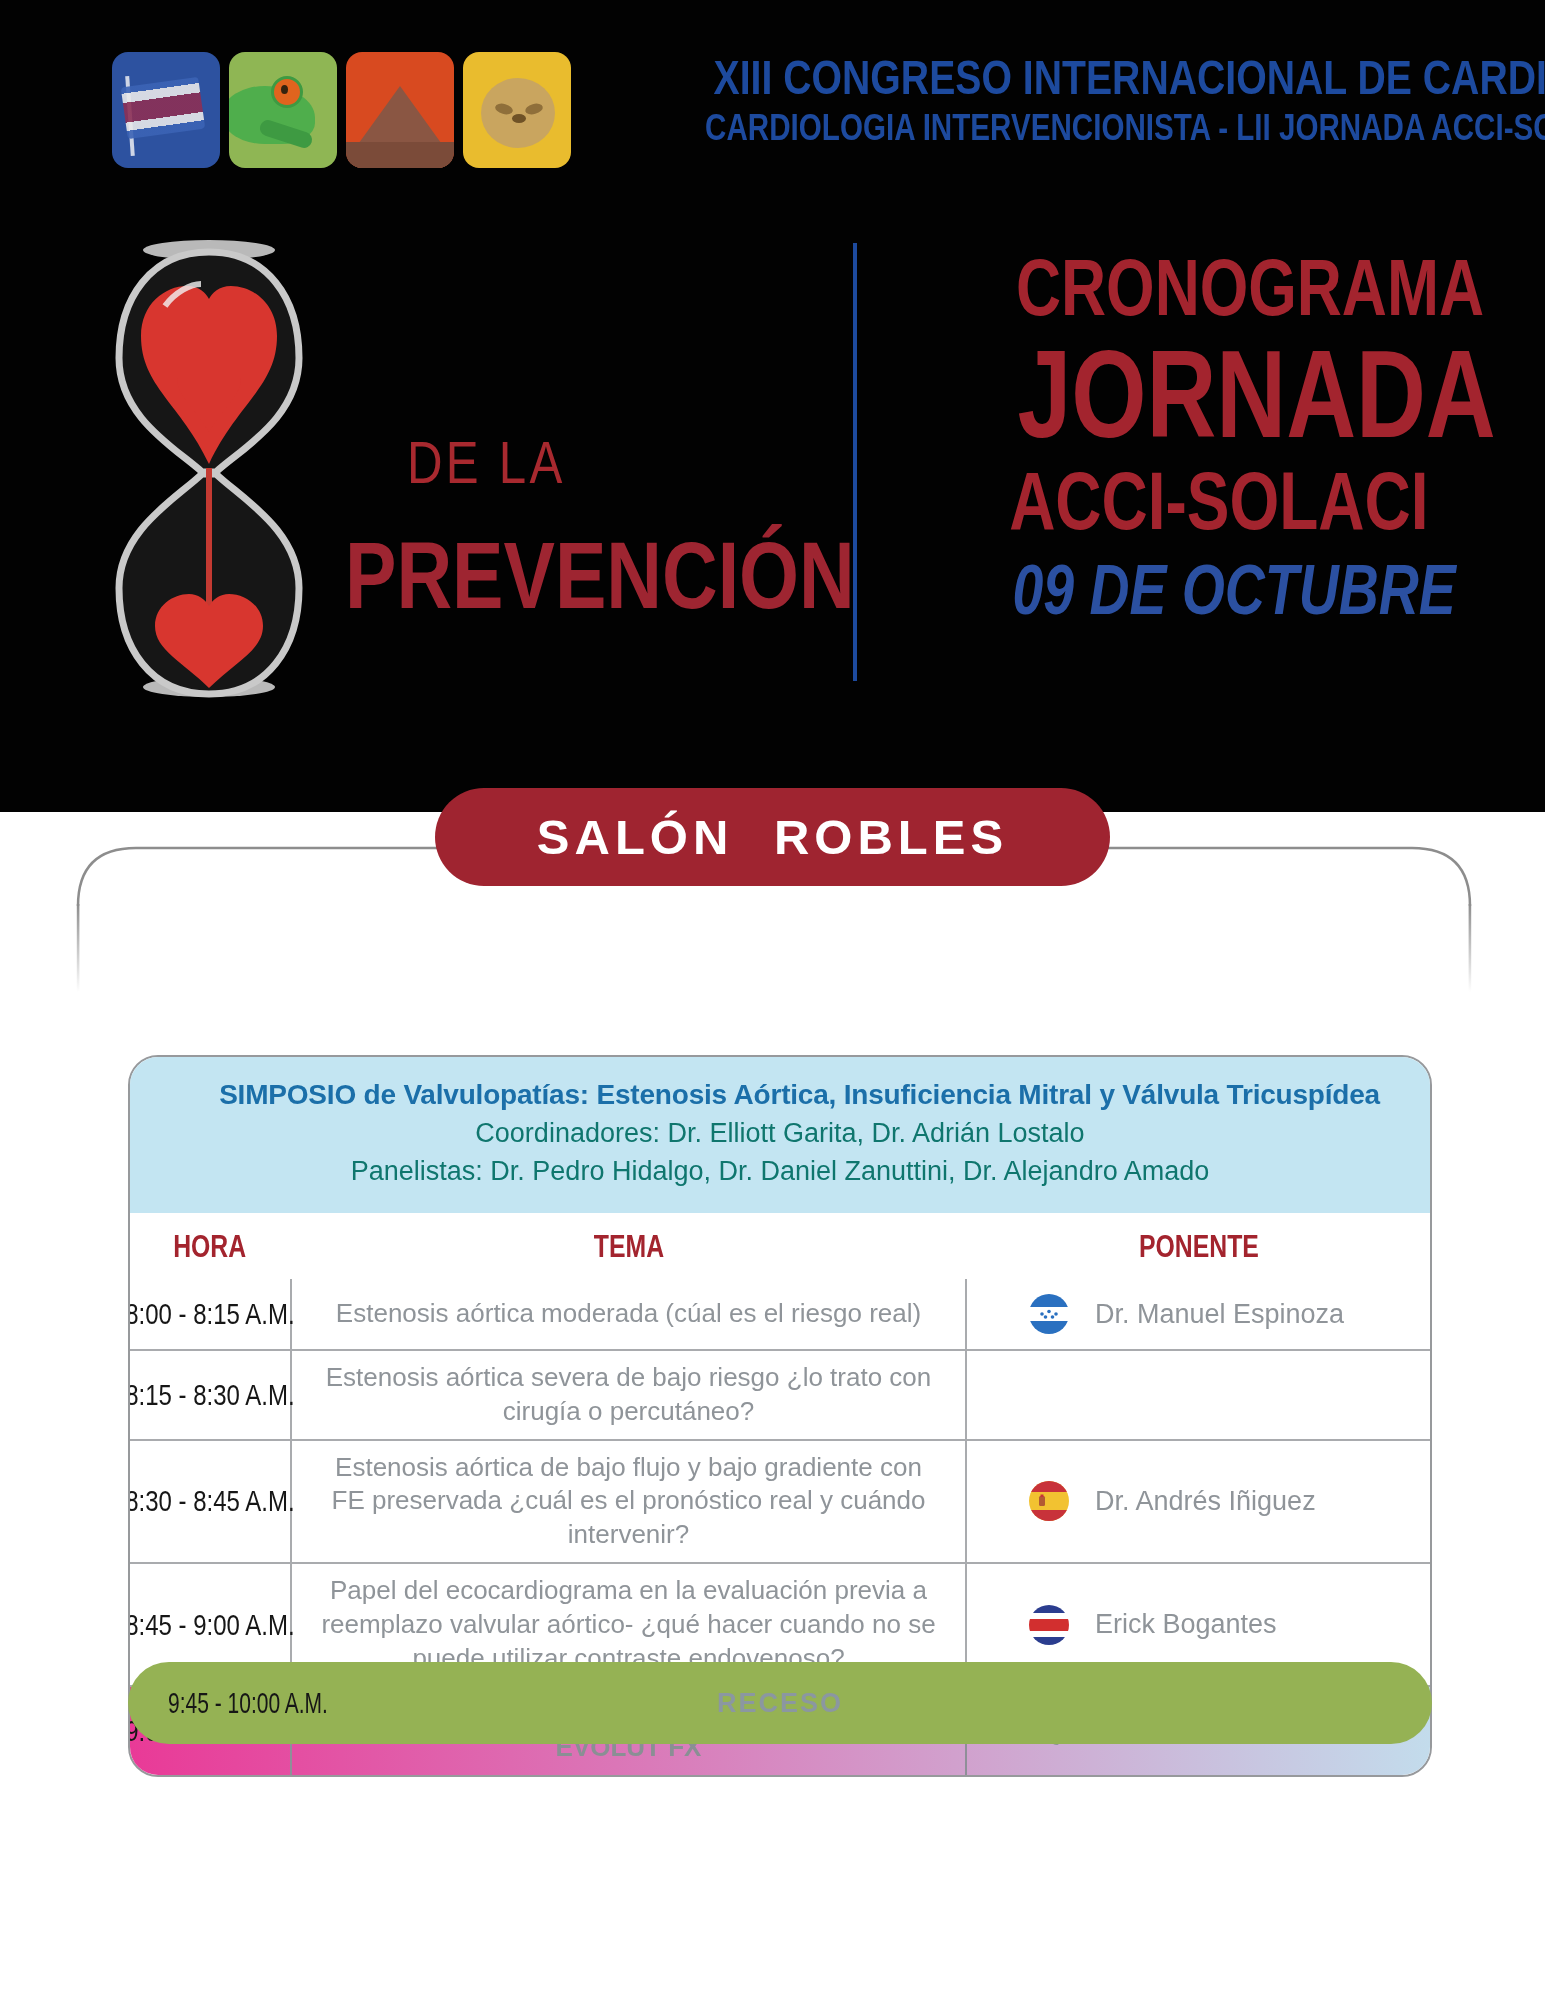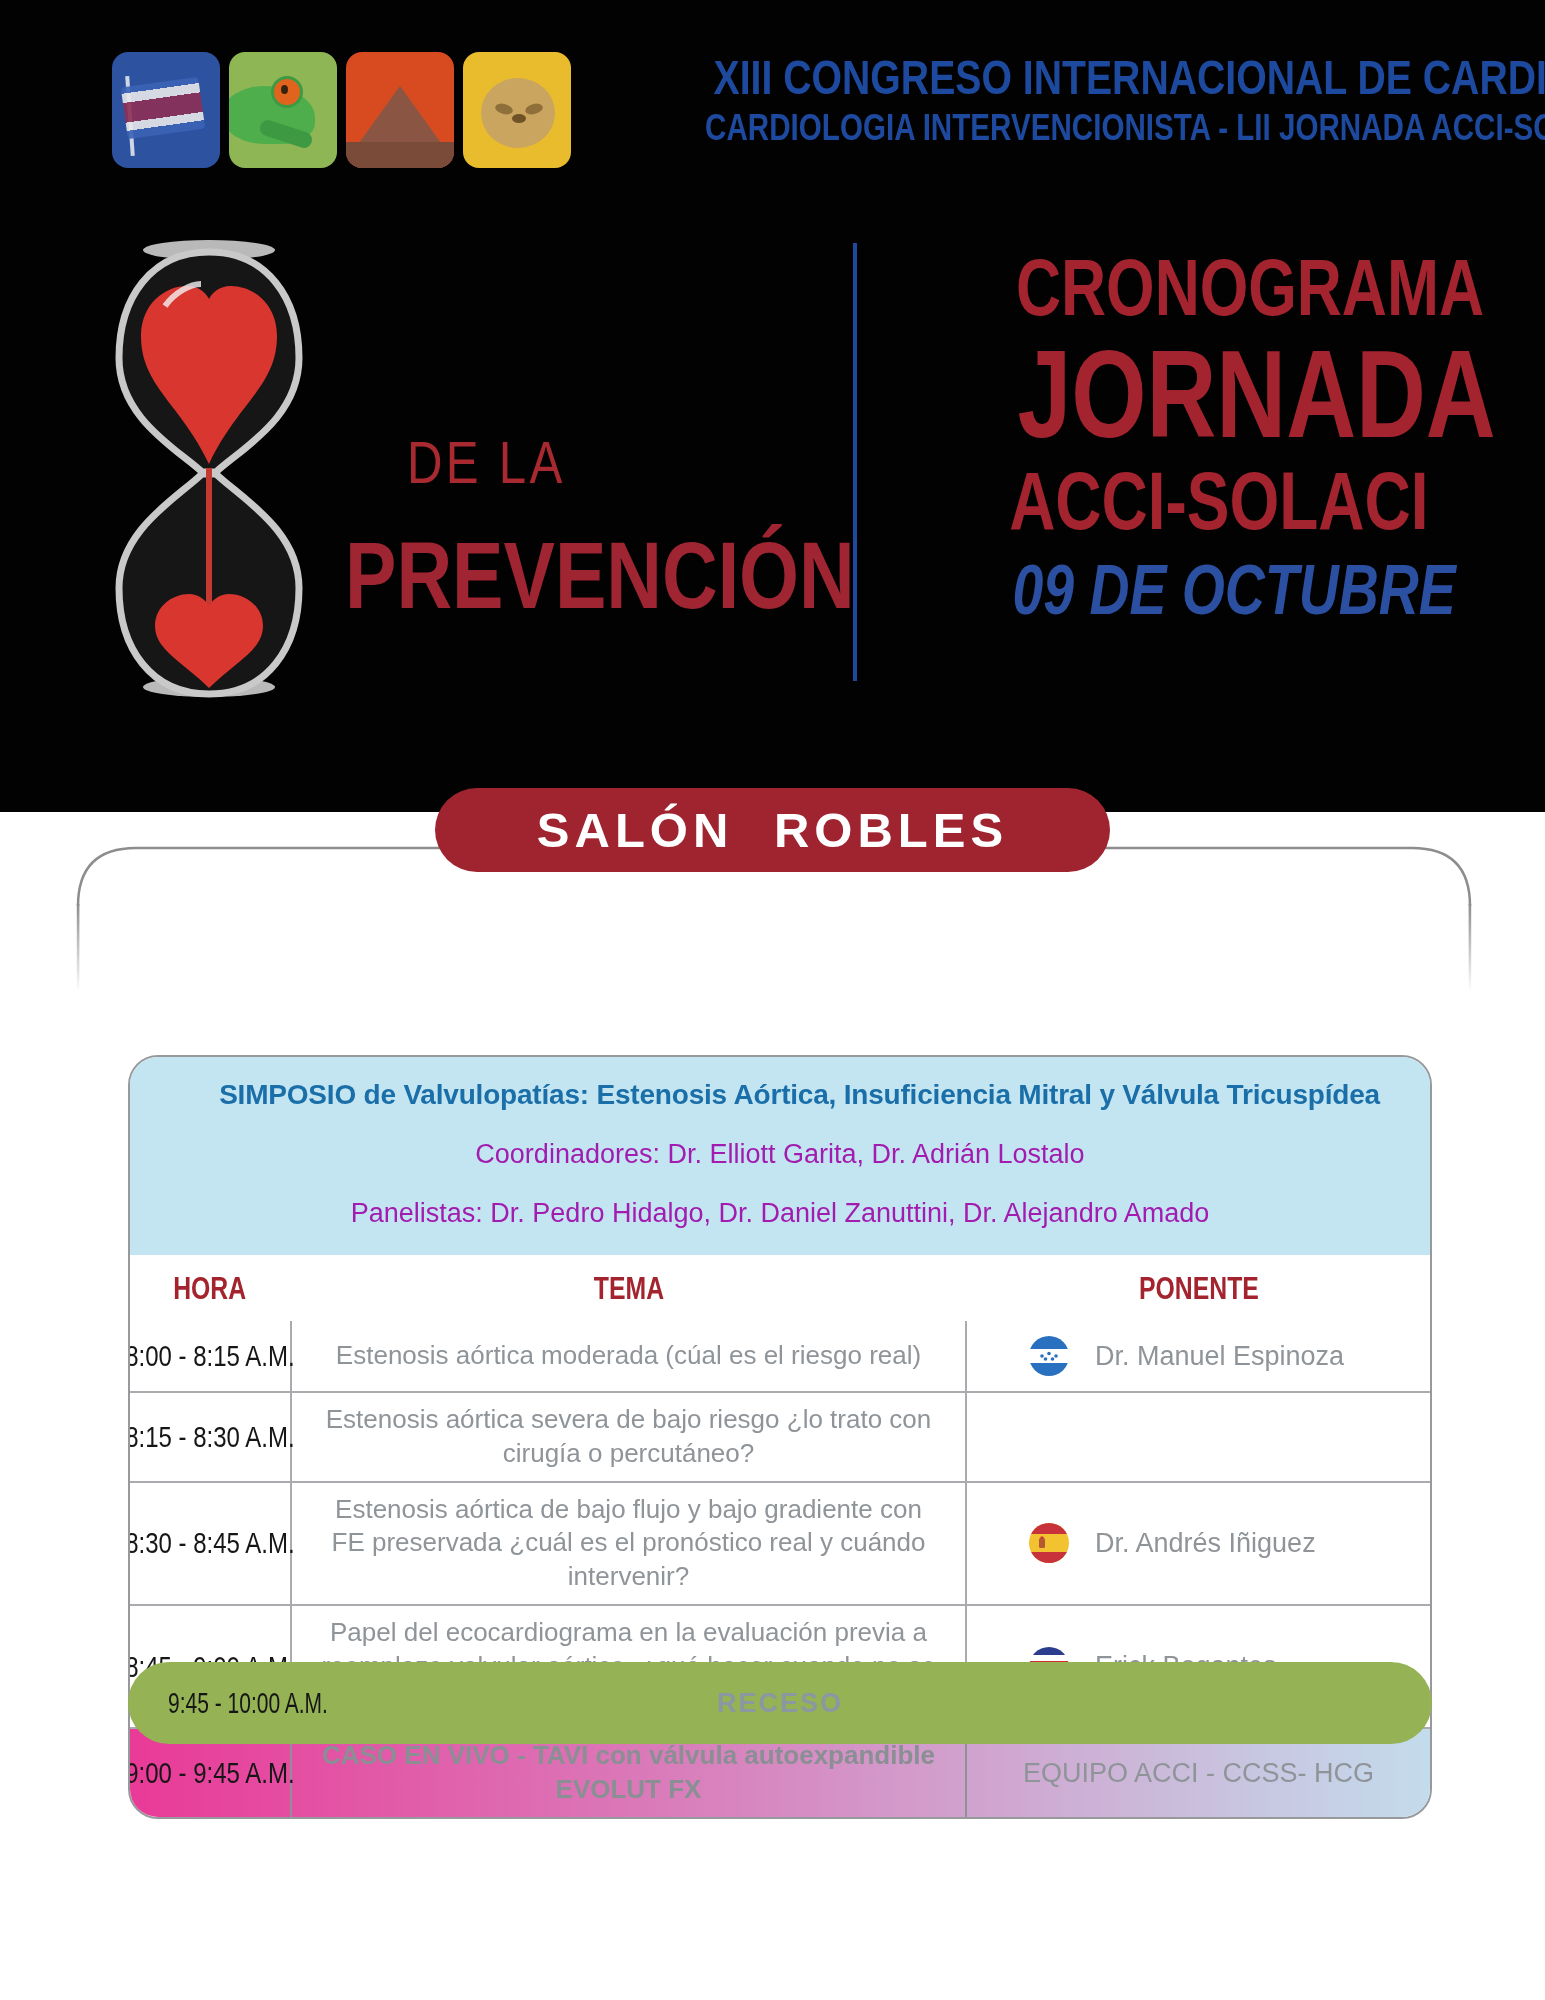--- a/index.html
+++ b/index.html
@@ -55,30 +55,30 @@
   
   .cron-block{position:absolute;left:950px;top:250px;width:480px;text-align:center;}
   .cron-1{font-size:80px;font-weight:700;color:#a3242e;line-height:.95;}
   .cron-2{font-size:124px;font-weight:700;color:#a3242e;line-height:1.0;margin-top:6px;}
   .cron-3{font-size:82px;font-weight:700;color:#a3242e;line-height:1.0;margin-top:4px;}
   .cron-4{font-size:71px;font-weight:700;color:#2b50a1;line-height:1.0;margin-top:12px;font-style:italic;}
   .cron-block .cx{transform:scaleX(0.78);}
 
   
   .frame-svg{position:absolute;left:76px;top:846px;}
-  .salon-pill{position:absolute;left:435px;top:788px;width:675px;height:84px;border-radius:60px;
+  .salon-pill{position:absolute;left:435px;top:788px;width:675px;height:98px;border-radius:60px;
       background:#9f2430;color:#ffffff;display:flex;align-items:center;justify-content:center;
       font-size:49px;font-weight:700;letter-spacing:5px;word-spacing:22px;z-index:5;}
 
   
   .schedule{position:absolute;left:128px;top:1055px;width:1304px;border:2px solid #97999c;
       border-radius:30px;overflow:hidden;background:#ffffff;box-sizing:border-box;}
   .session-head{background:#c3e5f2;padding:22px 50px 26px;text-align:center;}
   .session-title{font-size:28px;font-weight:700;color:#1b6fa9;letter-spacing:-0.2px;text-align:right;}
-  .session-sub{font-size:27px;color:#a21caf;margin-top:28px;}
+  .session-sub{font-size:27px;color:#0f766e;margin-top:7px;}
   .cols-head{display:grid;grid-template-columns:160px 677px 1fr;align-items:center;height:64px;margin-top:2px;}
   .col-label{text-align:center;font-size:31px;font-weight:700;color:#a3242e;}
   .rows-wrap .t-row{display:grid;grid-template-columns:160px 677px 1fr;}
   .rows-wrap .t-row + .t-row{border-top:2px solid #a9abae;}
   .c-time{display:flex;align-items:center;justify-content:center;font-size:30px;color:#161616;}
   .c-tema{border-left:2px solid #a9abae;border-right:2px solid #a9abae;display:flex;align-items:center;
       justify-content:center;text-align:center;padding:10px 26px;color:#8f9499;font-size:26px;line-height:1.3;}
   .c-pon{display:flex;align-items:center;gap:26px;padding-left:62px;color:#8f9499;font-size:27px;}
   .r1{min-height:70px;} .r2{min-height:74px;} .r3{min-height:74px;} .r4{min-height:94px;}
   .live-row{min-height:60px;background:linear-gradient(90deg,#e93a97 0%,#d787c0 48%,#c3dcec 100%);}

